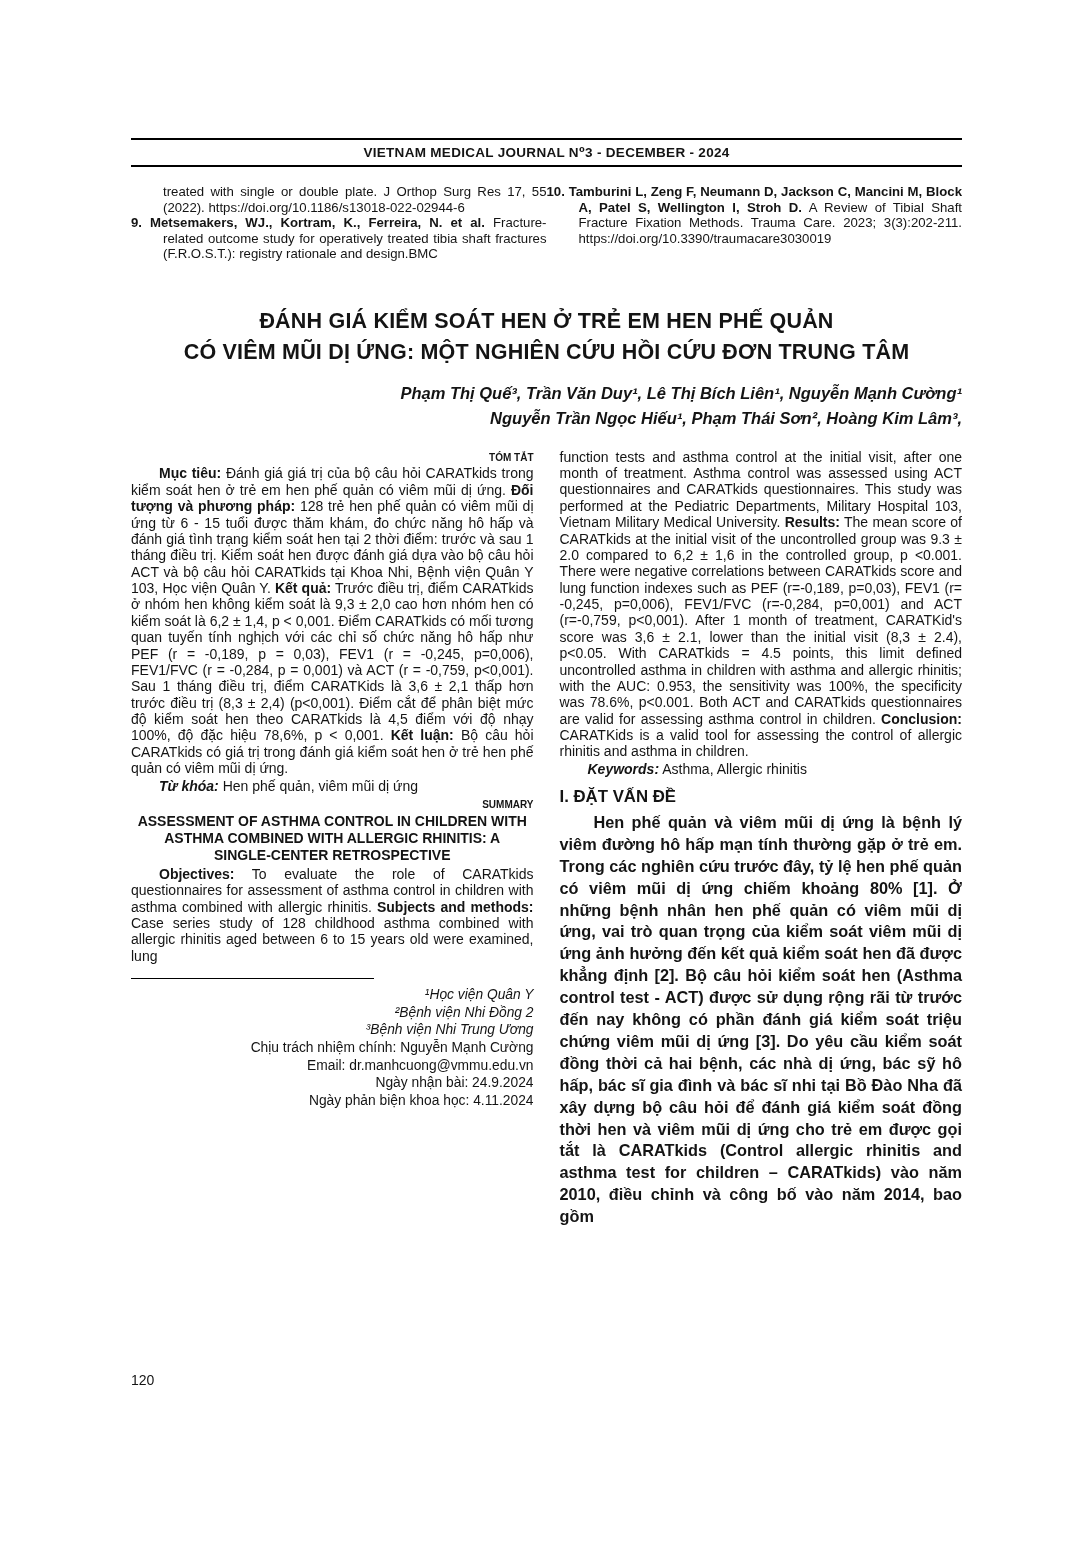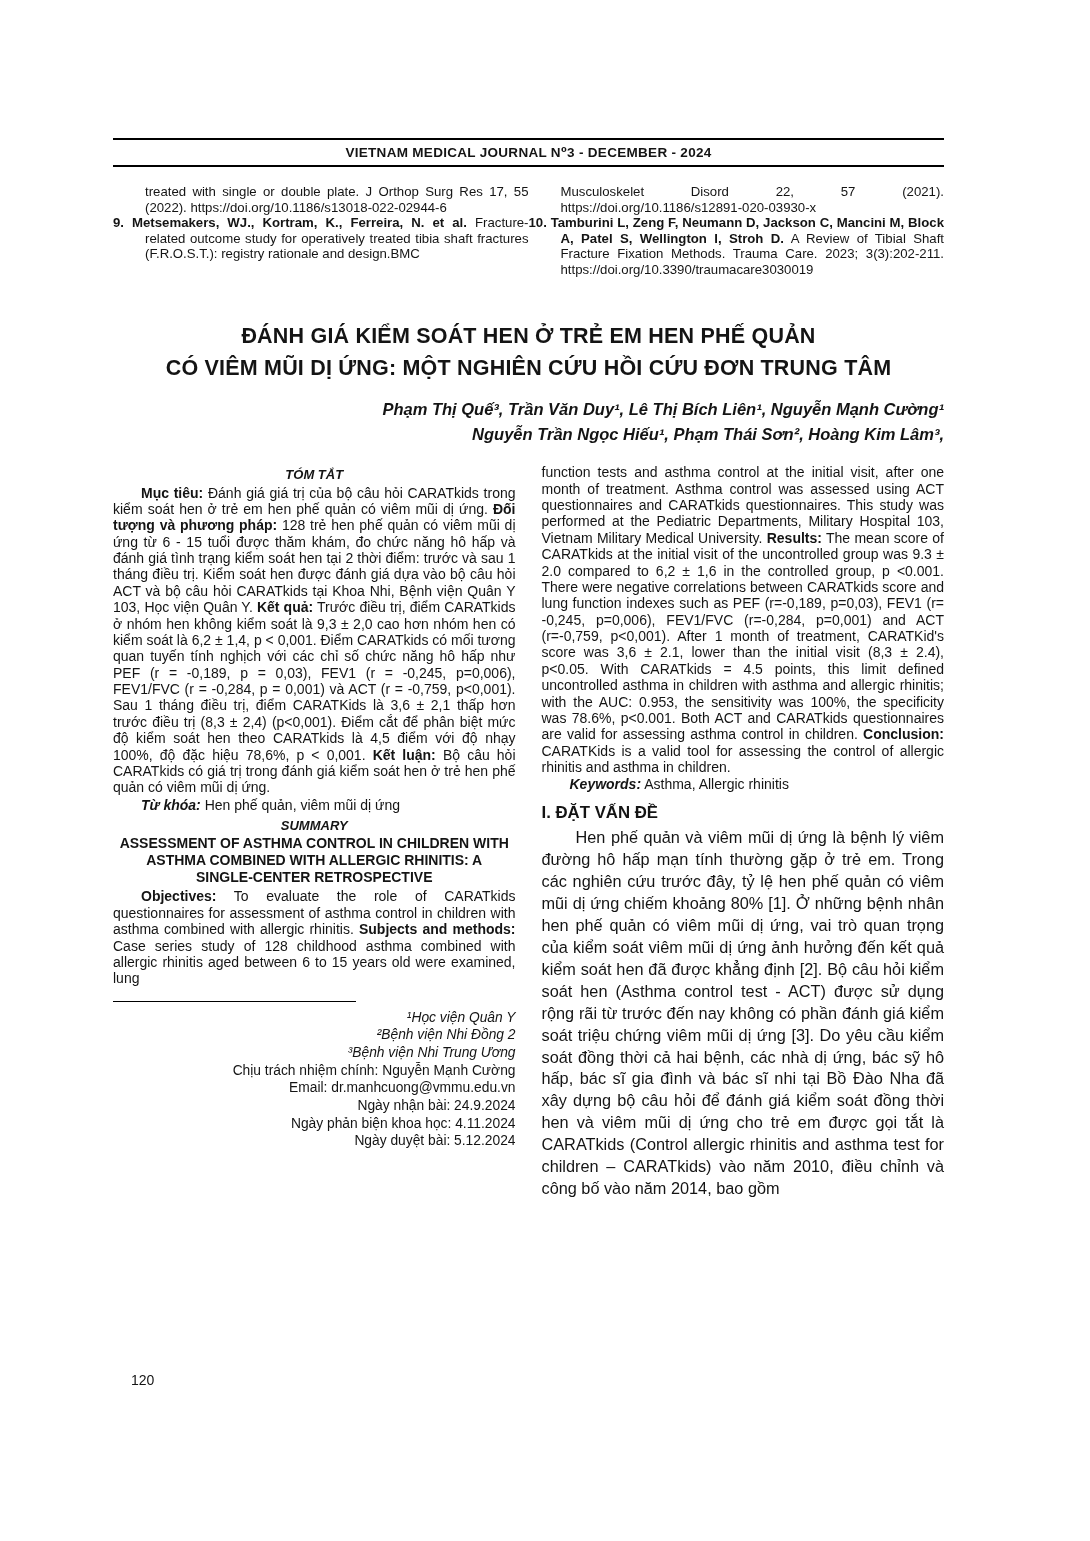--- a/index.html
+++ b/index.html
@@ -5,21 +5,21 @@
   * { margin:0; padding:0; box-sizing:border-box; }
   html, body { background:#ffffff; }
   .page {
     position:relative;
     width:1090px; height:1541px;
     background:#ffffff;
     color:#141414;
     font-family:"Liberation Sans","DejaVu Sans",sans-serif;
     overflow:hidden;
   }
-  .content { position:absolute; left:113px; top:138px; width:831px; }
+  .content { position:absolute; left:131px; top:138px; width:831px; }
   .b { font-weight:bold; }
   .i { font-style:italic; }
 
   .journal-header {
     border-top:2px solid #000;
     border-bottom:2px solid #000;
     text-align:center;
     font-weight:bold;
     font-size:13.5px;
     padding:4px 0 5px 0;
@@ -48,50 +48,49 @@
     text-align:right;
     font-weight:bold;
     font-style:italic;
     font-size:16.5px;
     line-height:1.5;
   }
 
   .body-cols { display:flex; gap:26px; margin-top:18px; }
   .bcol { flex:1; min-width:0; overflow-wrap:anywhere; }
   .small { font-size:14px; line-height:1.17; text-align:justify; }
-  .h-side { font-weight:bold; font-size:13px; margin:3px 0 2px 0; text-align:center;font-style:italic; }
+  .h-side { font-weight:bold; font-size:10px; margin:3px 0 2px 0; text-align:right; }
   .para { text-indent:28px; }
   .kw { text-indent:28px; margin:1px 0 5px 0; }
   .center-title { text-align:center; font-weight:bold; margin:2px 6px 2px 6px; line-height:1.22; }
 
   .footnote-block { margin-top:14px; font-size:13.8px; line-height:1.28; text-align:right; }
   .fn-rule { width:243px; border-top:1.4px solid #000; margin-bottom:7px; }
 
   .section-h { font-weight:bold; font-size:16.8px; margin:10px 0 5px 0; text-align:left; }
-  .intro { font-size:16.3px; line-height:1.345; text-align:justify; text-indent:34px; }
+  .intro { font-size:16.3px; line-height:1.345; text-align:justify; text-indent:34px;font-weight:bold; }
 
   .page-num { position:absolute; left:131px; top:1372px; font-size:14px; }
 </style>
 </head>
 <body>
 
 <div class="page">
   <div class="content">
 
     <div class="journal-header">
       <span>VIETNAM MEDICAL JOURNAL N⁰3 - DECEMBER - 2024</span>
     </div>
 
     <div class="refs">
       <div class="rcol">
         <div class="ref-cont">treated with single or double plate. J Orthop Surg Res 17, 55 (2022). https://doi.org/10.1186/s13018-022-02944-6</div>
         <div class="ref-item"><span class="b">9. Metsemakers, WJ., Kortram, K., Ferreira, N. et al.</span><span> Fracture-related outcome study for operatively treated tibia shaft fractures (F.R.O.S.T.): registry rationale and design.BMC</span></div>
       </div>
       <div class="rcol">
-        <div class="ref-cont">Musculoskelet Disord 22, 57 (2021). https://doi.org/10.1186/s12891-020-03930-x</div>
         <div class="ref-item"><span class="b">10. Tamburini L, Zeng F, Neumann D, Jackson C, Mancini M, Block A, Patel S, Wellington I, Stroh D.</span><span> A Review of Tibial Shaft Fracture Fixation Methods. Trauma Care. 2023; 3(3):202-211. https://doi.org/10.3390/traumacare3030019</span></div>
       </div>
     </div>
 
     <div class="article-title">
       <div>ĐÁNH GIÁ KIỂM SOÁT HEN Ở TRẺ EM HEN PHẾ QUẢN</div>
       <div>CÓ VIÊM MŨI DỊ ỨNG: MỘT NGHIÊN CỨU HỒI CỨU ĐƠN TRUNG TÂM</div>
     </div>
 
     <div class="authors">
@@ -112,21 +111,20 @@
 
         <div class="footnote-block">
           <div class="fn-rule"></div>
           <div class="i">¹Học viện Quân Y</div>
           <div class="i">²Bệnh viện Nhi Đồng 2</div>
           <div class="i">³Bệnh viện Nhi Trung Ương</div>
           <div>Chịu trách nhiệm chính: Nguyễn Mạnh Cường</div>
           <div>Email: dr.manhcuong@vmmu.edu.vn</div>
           <div>Ngày nhận bài: 24.9.2024</div>
           <div>Ngày phản biện khoa học: 4.11.2024</div>
-          <div>Ngày duyệt bài: 5.12.2024</div>
         </div>
       </div>
 
       <div class="bcol small">
         <p><span>function tests and asthma control at the initial visit, after one month of treatment. Asthma control was assessed using ACT questionnaires and CARATkids questionnaires. This study was performed at the Pediatric Departments, Military Hospital 103, Vietnam Military Medical University. </span><span class="b">Results:</span><span> The mean score of CARATkids at the initial visit of the uncontrolled group was 9.3 ± 2.0 compared to 6,2 ± 1,6 in the controlled group, p &lt;0.001. There were negative correlations between CARATkids score and lung function indexes such as PEF (r=-0,189, p=0,03), FEV1 (r= -0,245, p=0,006), FEV1/FVC (r=-0,284, p=0,001) and ACT (r=-0,759, p&lt;0,001). After 1 month of treatment, CARATKid's score was 3,6 ± 2.1, lower than the initial visit (8,3 ± 2.4), p&lt;0.05. With CARATkids = 4.5 points, this limit defined uncontrolled asthma in children with asthma and allergic rhinitis; with the AUC: 0.953, the sensitivity was 100%, the specificity was 78.6%, p&lt;0.001. Both ACT and CARATkids questionnaires are valid for assessing asthma control in children. </span><span class="b">Conclusion:</span><span> CARATKids is a valid tool for assessing the control of allergic rhinitis and asthma in children.</span></p>
         <p class="kw"><span class="b i">Keywords:</span><span> Asthma, Allergic rhinitis</span></p>
 
         <div class="section-h">I. ĐẶT VẤN ĐỀ</div>
         <p class="intro">Hen phế quản và viêm mũi dị ứng là bệnh lý viêm đường hô hấp mạn tính thường gặp ở trẻ em. Trong các nghiên cứu trước đây, tỷ lệ hen phế quản có viêm mũi dị ứng chiếm khoảng 80% [1]. Ở những bệnh nhân hen phế quản có viêm mũi dị ứng, vai trò quan trọng của kiểm soát viêm mũi dị ứng ảnh hưởng đến kết quả kiểm soát hen đã được khẳng định [2]. Bộ câu hỏi kiểm soát hen (Asthma control test - ACT) được sử dụng rộng rãi từ trước đến nay không có phần đánh giá kiểm soát triệu chứng viêm mũi dị ứng [3]. Do yêu cầu kiểm soát đồng thời cả hai bệnh, các nhà dị ứng, bác sỹ hô hấp, bác sĩ gia đình và bác sĩ nhi tại Bồ Đào Nha đã xây dựng bộ câu hỏi để đánh giá kiểm soát đồng thời hen và viêm mũi dị ứng cho trẻ em được gọi tắt là CARATkids (Control allergic rhinitis and asthma test for children – CARATkids) vào năm 2010, điều chỉnh và công bố vào năm 2014, bao gồm</p>
       </div>

